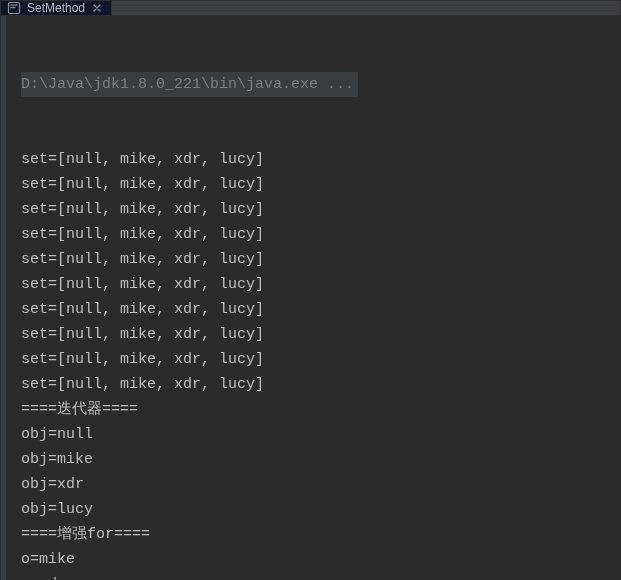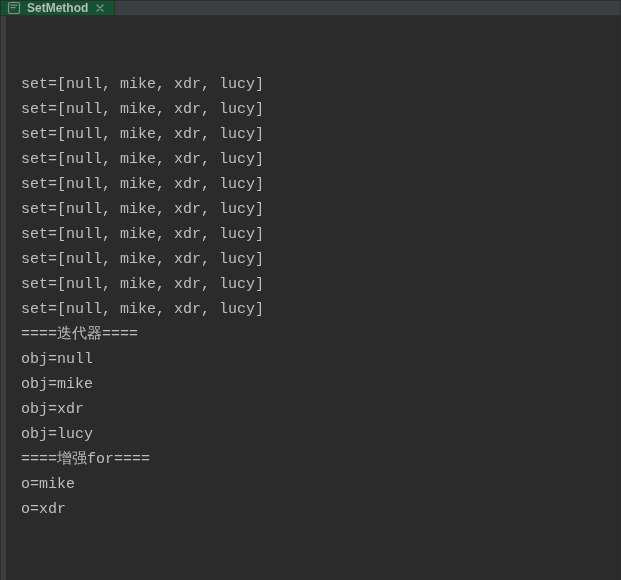--- a/index.html
+++ b/index.html
@@ -23,27 +23,26 @@
     height: 24px;
     background: #3c3f41;
     display: flex;
     align-items: stretch;
     border-bottom: 1px solid #2b2d2f;
   }
   .tab {
     display: flex;
     align-items: center;
     padding: 0 8px 0 6px;
-    background: #14532d;
+    background: #0f172a;
     border-right: 1px solid #2b2d2f;
     gap: 6px;
     font-size: 12px;
     color: #bbbbbb;
     cursor: pointer;
-    font-weight: bold;
   }
   .tab-icon {
     width: 14px;
     height: 14px;
     display: inline-flex;
     align-items: center;
     justify-content: center;
   }
   .tab-icon svg { width: 14px; height: 14px; }
   .tab-close {
@@ -102,16 +101,17 @@
       <span class="tab-close">
         <svg viewBox="0 0 8 8">
           <path d="M1 1 L7 7 M7 1 L1 7" stroke="#8a8e91" stroke-width="1.3" stroke-linecap="round"></path>
         </svg>
       </span>
     </div>
   </div>
   <div class="body">
     <div class="gutter"></div>
     <div class="console">
+      <span class="line"><span class="cmdline">D:\Java\jdk1.8.0_221\bin\java.exe ...</span></span>
       <span id="out-lines"><span class="line">set=[null, mike, xdr, lucy]</span><span class="line">set=[null, mike, xdr, lucy]</span><span class="line">set=[null, mike, xdr, lucy]</span><span class="line">set=[null, mike, xdr, lucy]</span><span class="line">set=[null, mike, xdr, lucy]</span><span class="line">set=[null, mike, xdr, lucy]</span><span class="line">set=[null, mike, xdr, lucy]</span><span class="line">set=[null, mike, xdr, lucy]</span><span class="line">set=[null, mike, xdr, lucy]</span><span class="line">set=[null, mike, xdr, lucy]</span><span class="line">====迭代器====</span><span class="line">obj=null</span><span class="line">obj=mike</span><span class="line">obj=xdr</span><span class="line">obj=lucy</span><span class="line">====增强for====</span><span class="line">o=mike</span><span class="line">o=xdr</span></span>
     </div>
   </div>
 </div>
 
 </body></html>

